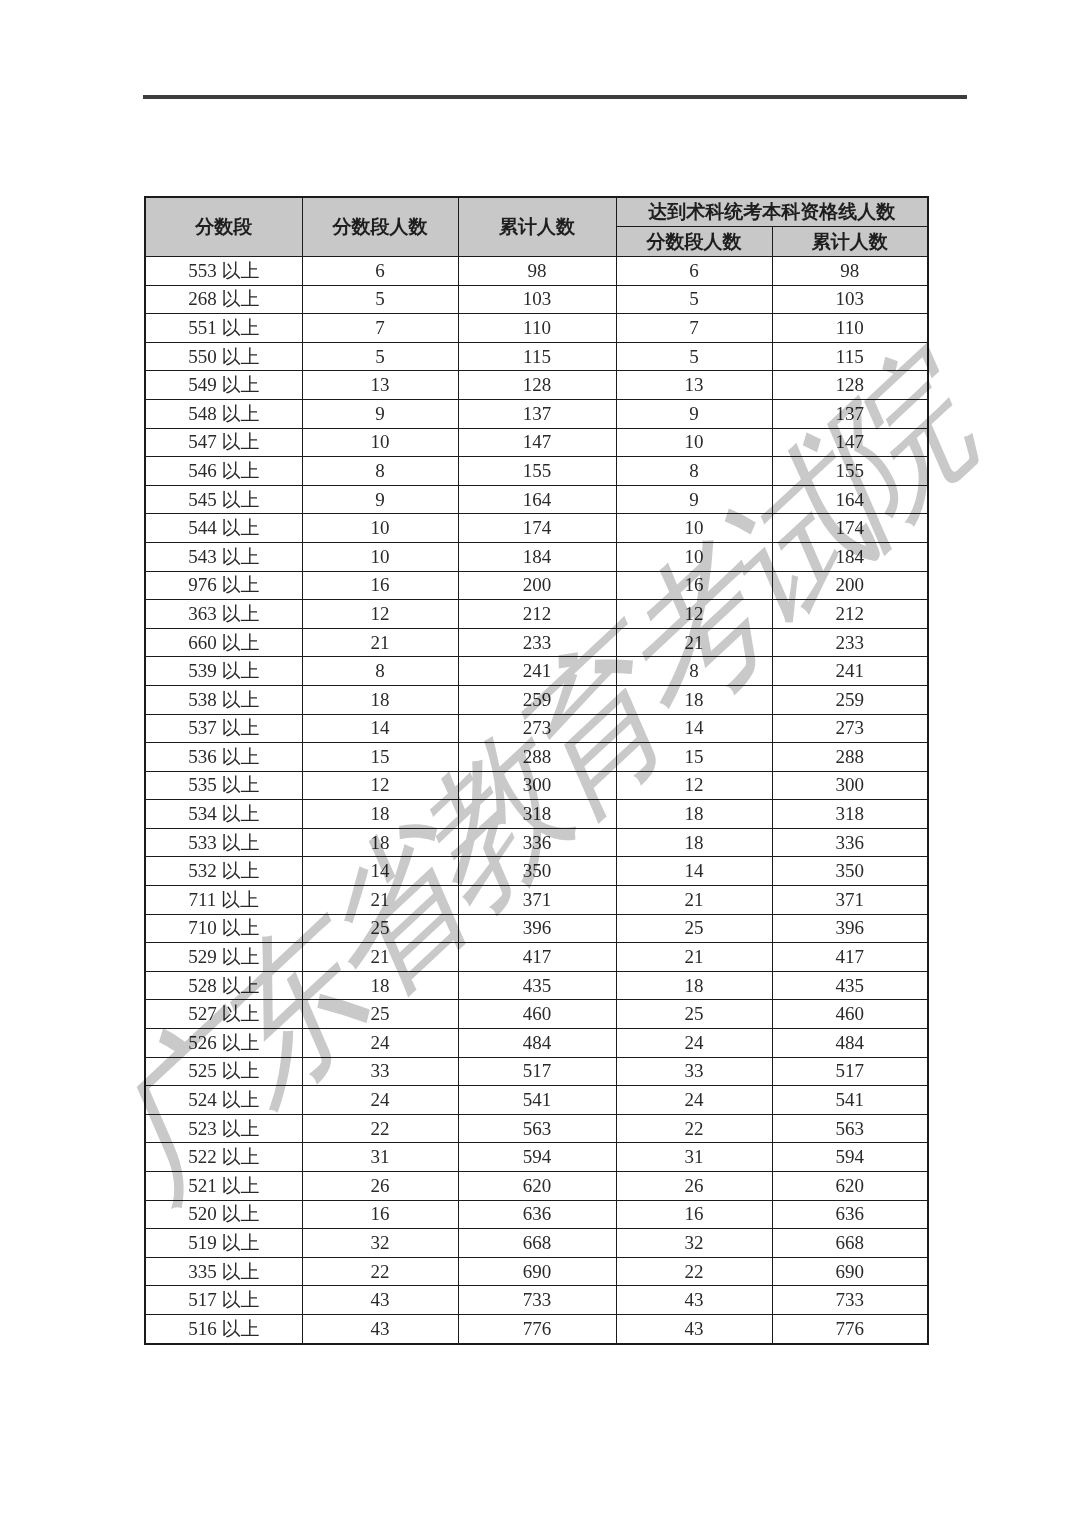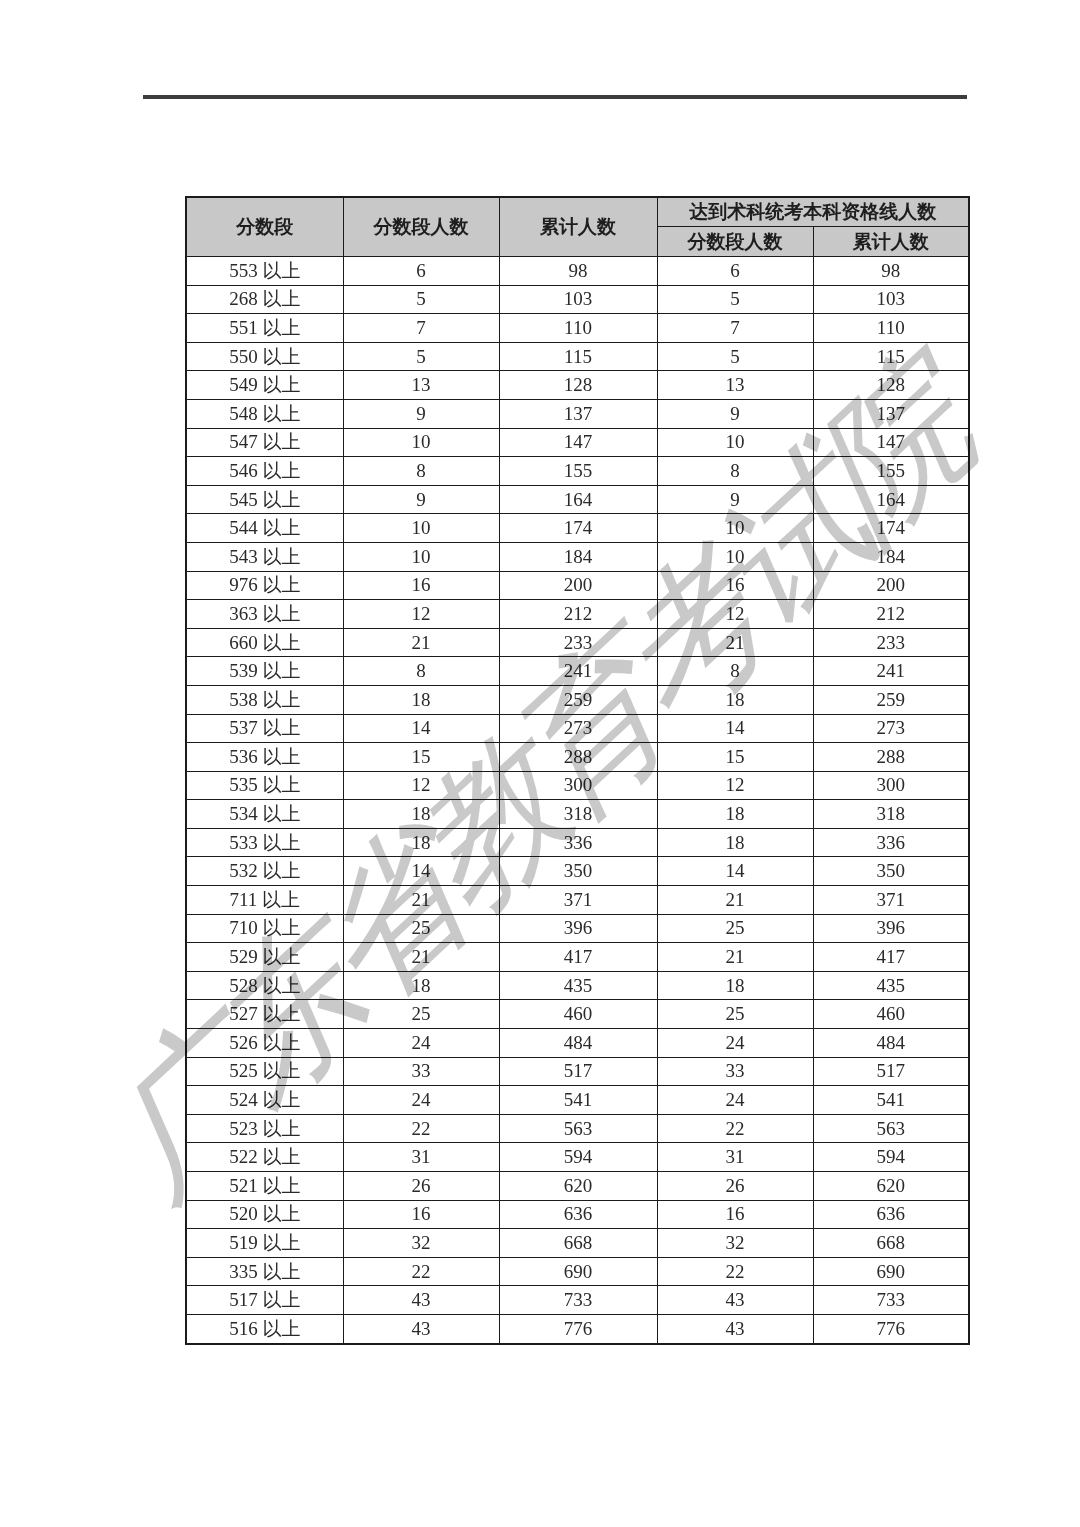--- a/index.html
+++ b/index.html
@@ -36,21 +36,20 @@
   .score-table th, .score-table td {
     border: 1.6px solid #1b1b1b;
     text-align: center;
     vertical-align: middle;
     padding: 0;
     overflow: hidden;
     white-space: nowrap;
   }
   .score-table {
     border: 2.5px solid #1b1b1b;
-    margin-left: 41px;
   }
   .score-table thead th {
     background: #c8c8c8;
     font-weight: bold;
     font-size: 19px;
     color: #1e1e1e;
   }
   .score-table thead tr.h1 th { height: 28px; }
   .score-table thead tr.h2 th { height: 29px; }
   .score-table tbody td {

